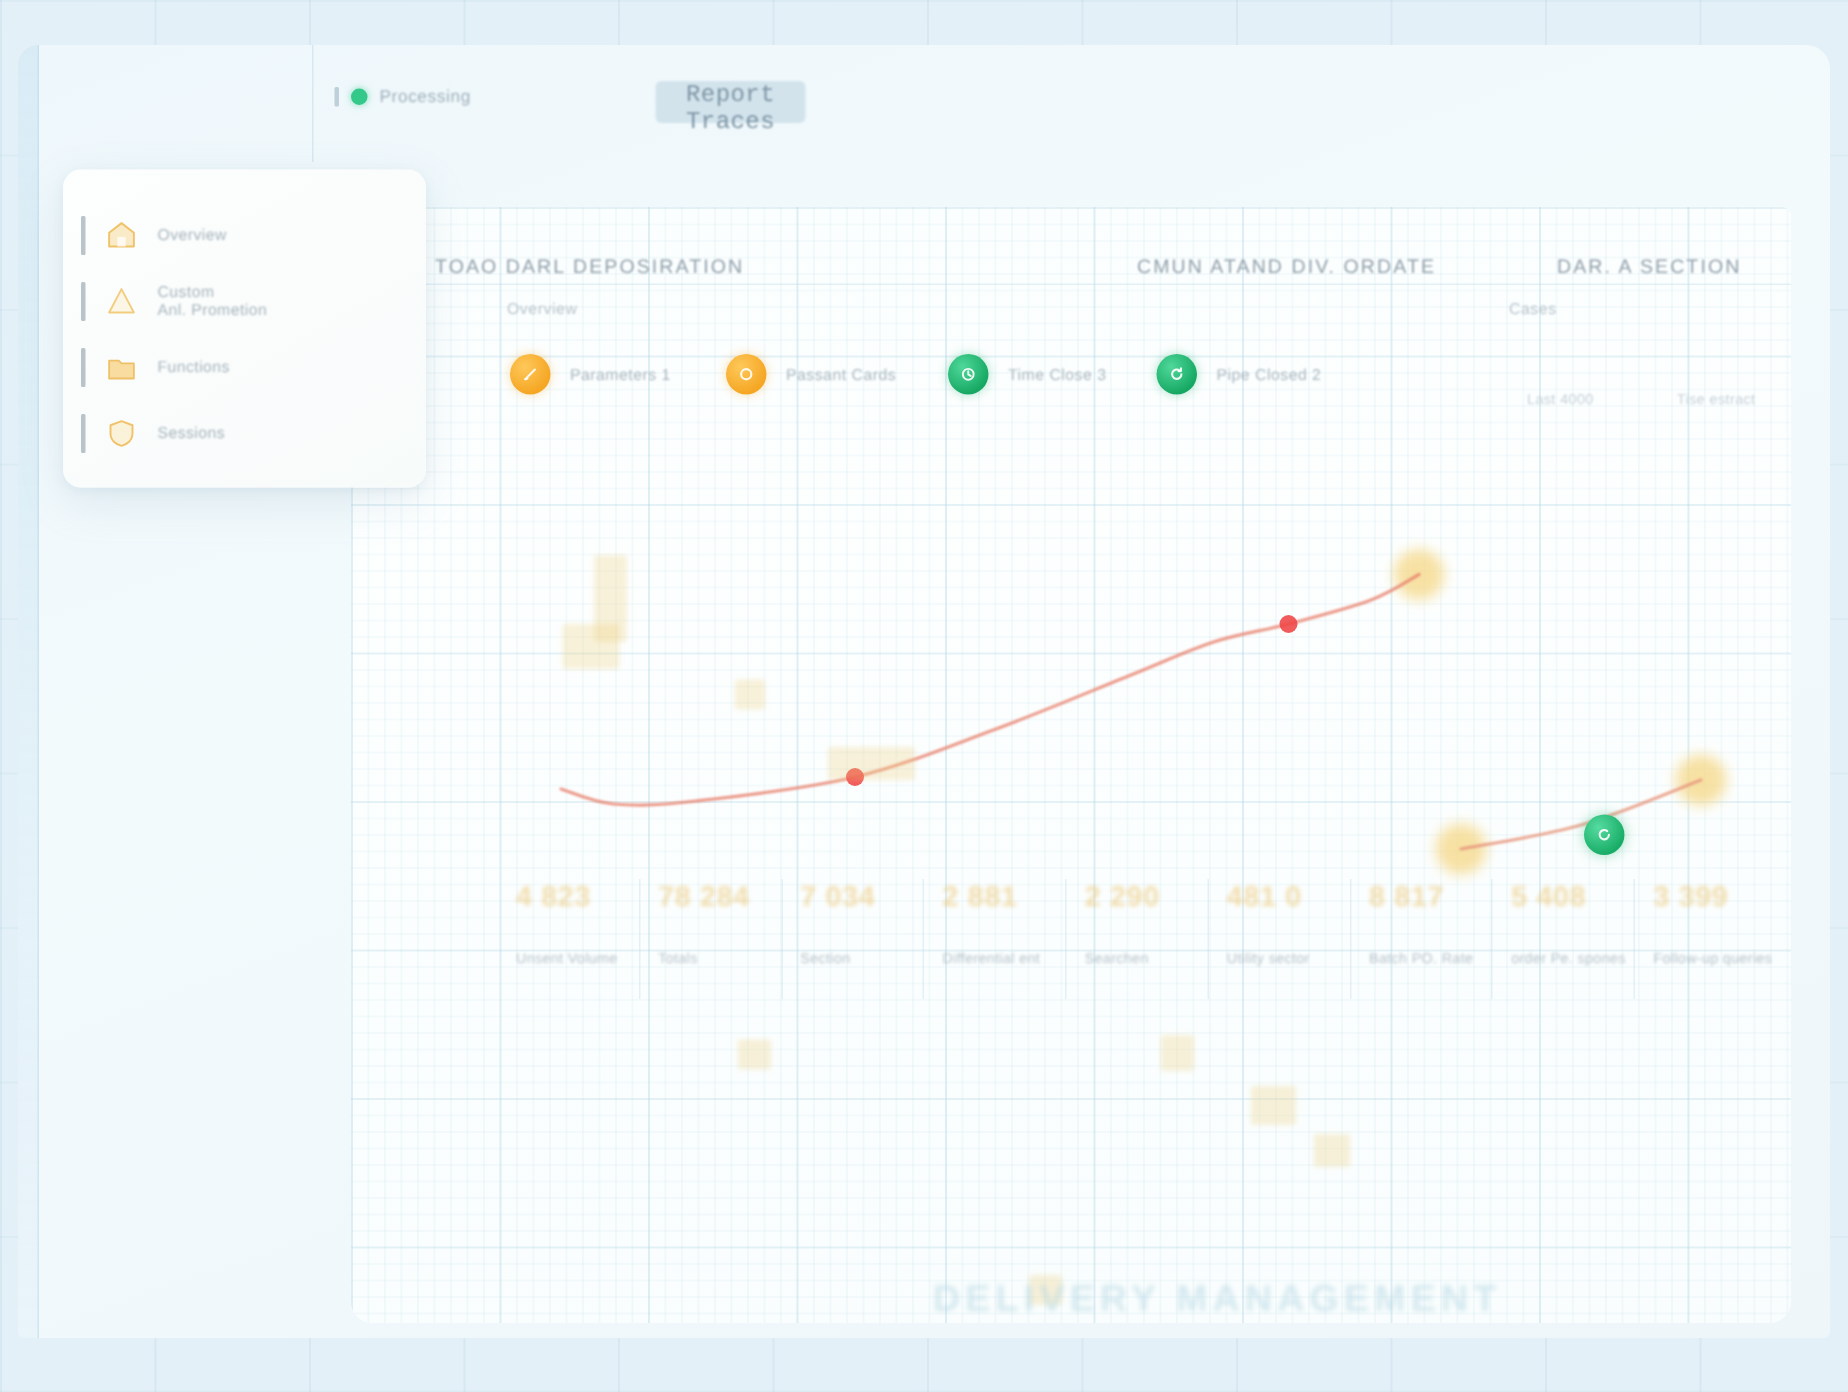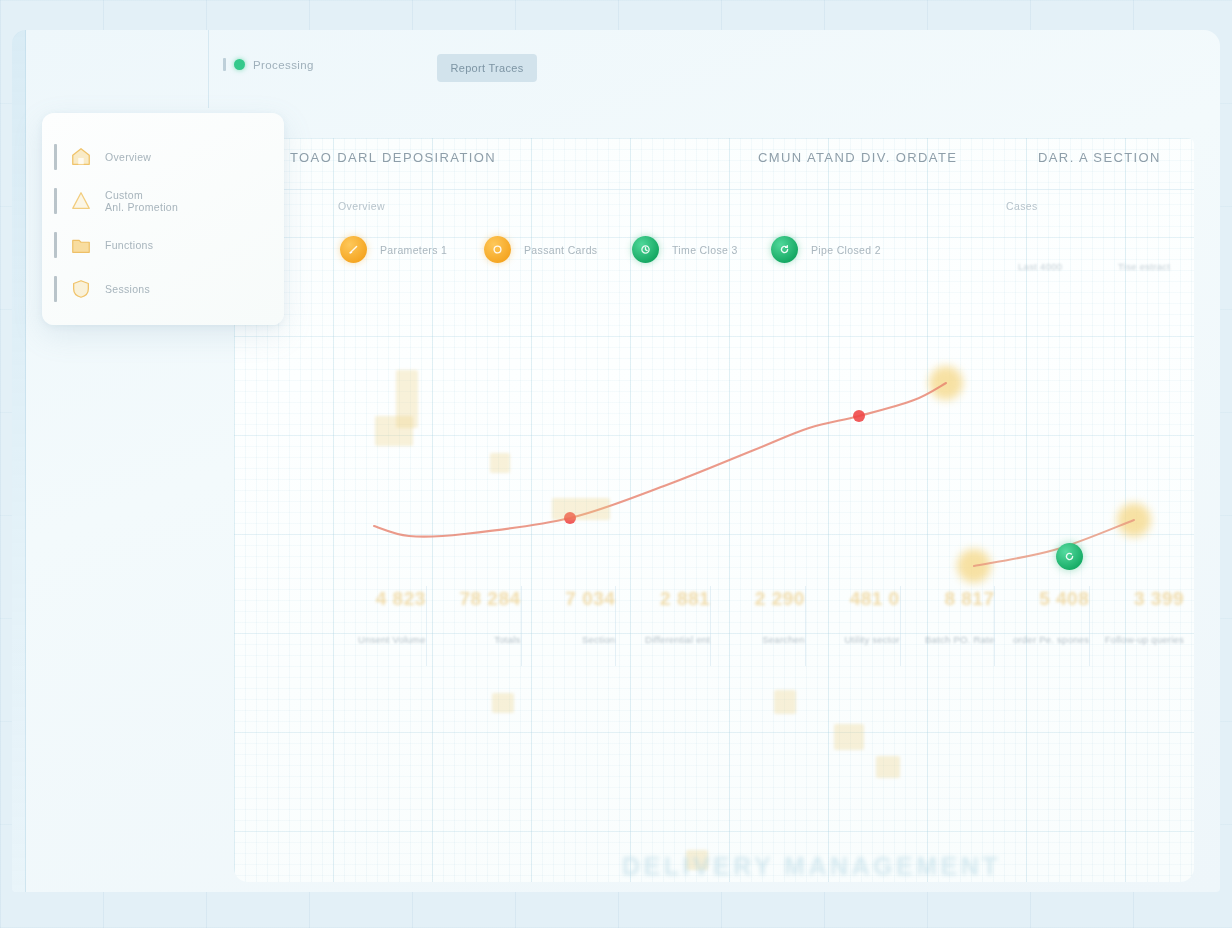--- a/index.html
+++ b/index.html
@@ -82,22 +82,22 @@
     filter: blur(.65px);
   }
   .primary-btn {
     position: absolute;
     left: 228px; top: 24px;
     width: 100px; height: 28px;
     background: #d2e3ec;
     border: none;
     border-radius: 4px;
     color: #7d95a4;
-    font-size: 11px;
-    font-family: Liberation Sans, sans-serif;
+    font-size: 16px;
+    font-family: Liberation Mono, monospace;
     letter-spacing: .3px;
     filter: blur(.7px);
     cursor: pointer;
   }
 
   
   .overlay-card {
     position: absolute;
     left: 42px; top: 113px;
     width: 242px; height: 212px;
@@ -159,21 +159,21 @@
   }
 
   
   .col-headers {
     position: absolute;
     left: 0; top: 0; width: 100%; height: 52px;
     border-bottom: 1px solid rgba(196,221,235,.45);
   }
   .col-head {
     position: absolute;
-    top: 12px;
+    top: 32px;
     font-size: 13px;
     letter-spacing: 1.4px;
     color: #8e9ea9;
     white-space: nowrap;
     filter: blur(.55px);
   }
   .col-head.h0 { left: 56px; }
   .col-head.h1 { left: 524px; }
   .col-head.h2 { left: 804px; }
 
@@ -236,21 +236,21 @@
   .stats {
     position: absolute;
     left: 98px; top: 448px;
     width: 852px; height: 80px;
     display: flex;
   }
   .stat {
     flex: 1 1 0;
     border-left: 1px solid rgba(196,221,235,.40);
     padding-left: 12px;
-    display: flex; flex-direction: column; justify-content: flex-start; text-align: right;
+    display: flex; flex-direction: column; justify-content: flex-start;
   }
   .stat:first-child { border-left: none; }
   .stat-value {
     font-size: 19px; font-weight: 700; letter-spacing: .5px;
     color: rgba(233,193,103,.55);
     filter: blur(1.4px);
     line-height: 26px;
     white-space: nowrap;
   }
   .stat-label {

